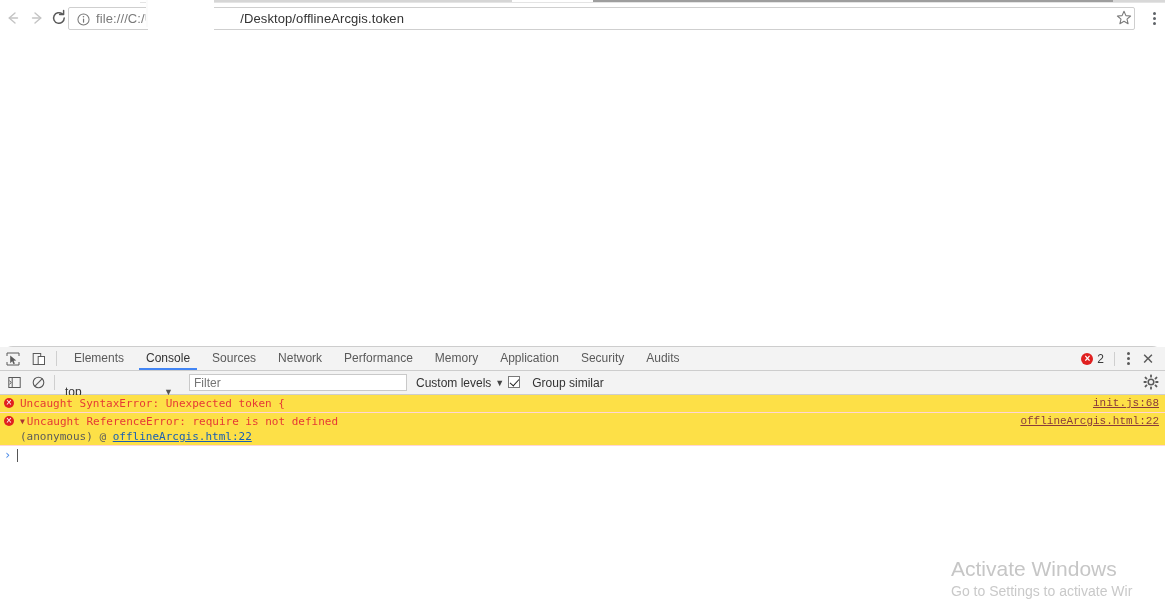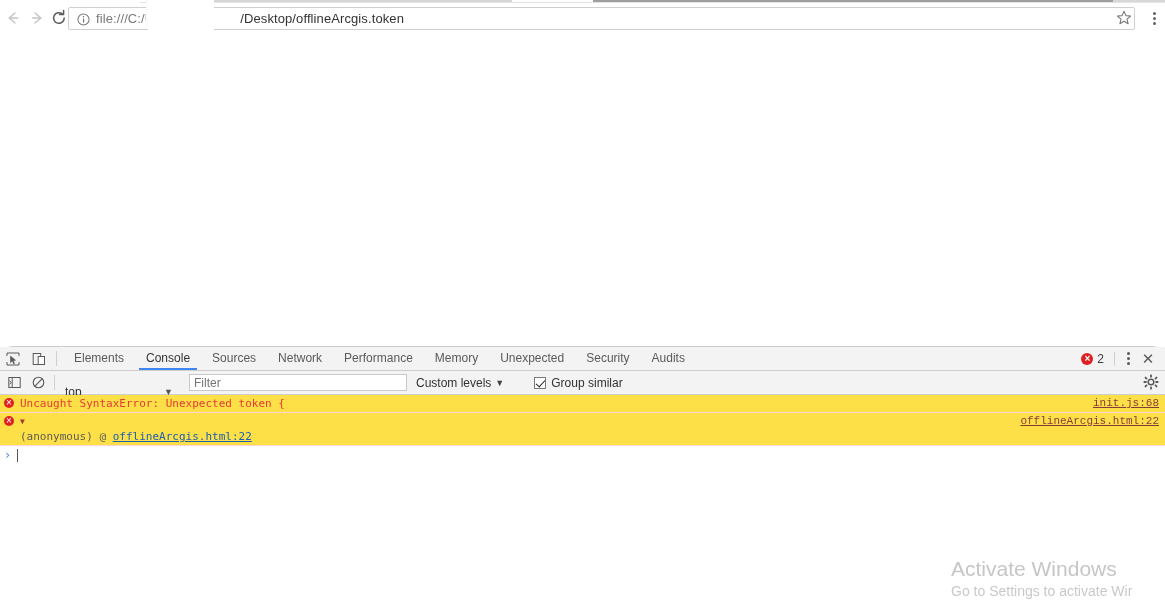--- a/index.html
+++ b/index.html
@@ -309,25 +309,25 @@
     display: flex;
     align-items: center;
     gap: 4px;
     font-size: 12px;
     color: #333;
     margin-left: 9px;
   }
   .ct-levels .caret { font-size: 9px; color: #444; }
   .ct-group {
     display: flex;
-    align-items: center;
-    gap: 5px;
+    align-items: flex-start;
+    gap: 12px;
     font-size: 12px;
     color: #333;
-    margin-left: 30px;
+    margin-left: 4px;
   }
   .cb {
     width: 12px; height: 12px;
     border: 1px solid #7a7a7a;
     background: #ffffff;
     position: relative;
     box-sizing: border-box;
   }
   .cb.checked::after {
     content: "";
@@ -558,21 +558,21 @@
 
     <div class="dt-sep"></div>
 
     <div class="dt-tabs">
       <div class="dt-tab">Elements</div>
       <div class="dt-tab active">Console</div>
       <div class="dt-tab">Sources</div>
       <div class="dt-tab">Network</div>
       <div class="dt-tab">Performance</div>
       <div class="dt-tab">Memory</div>
-      <div class="dt-tab">Unexpected</div>
+      <div class="dt-tab">Application</div>
       <div class="dt-tab">Security</div>
       <div class="dt-tab">Audits</div>
     </div>
 
     <div class="dt-right">
       <div class="err-badge">
         <span class="err-dot">×</span>
         <span>2</span>
       </div>
       <div class="dt-right-sep"></div>
@@ -644,20 +644,21 @@
         <span class="err-icon"></span>
         <span class="msg-text">Uncaught SyntaxError: Unexpected token {</span>
       </div>
       <a class="src-link" href="#">init.js:68</a>
     </div>
 
     <div class="msg">
       <div class="msg-line">
         <span class="err-icon"></span>
         <span class="tri">▼</span>
+        <span class="msg-text">Uncaught ReferenceError: require is not defined</span>
       </div>
       <a class="src-link" href="#">offlineArcgis.html:22</a>
 
 
       <div class="stack-line-2"><span>(anonymous) @ </span><a class="stack-link-blue" href="#">offlineArcgis.html:22</a></div>
     </div>
 
     <div class="console-prompt">
       <span class="prompt-chevron">›</span>
       <span class="prompt-caret"></span>

